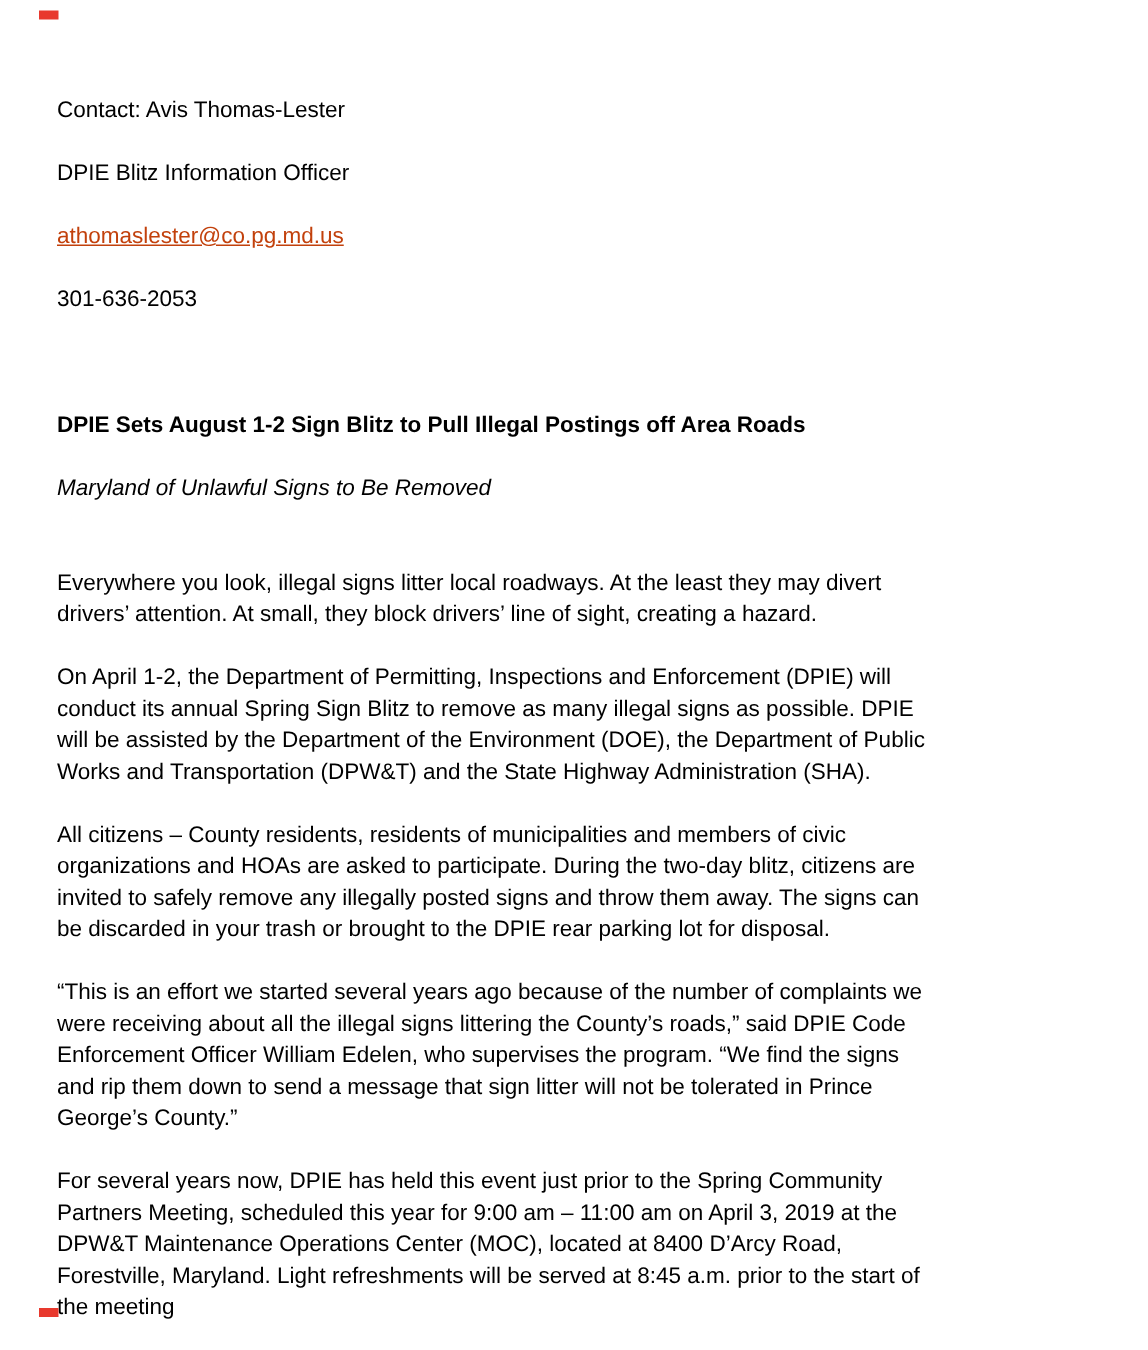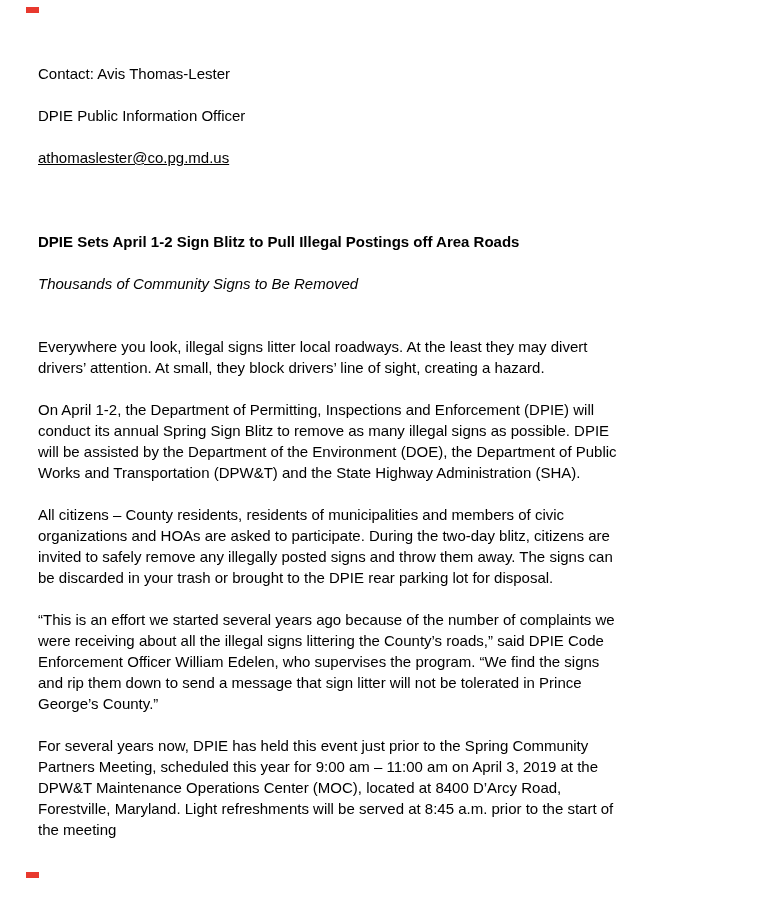--- a/index.html
+++ b/index.html
@@ -27,21 +27,21 @@
   .contact-line {
     white-space: normal;
   }
   .headline-title {
     font-weight: bold;
   }
   .headline-subtitle {
     font-style: italic;
   }
   a.email-link {
-    color: #000000;
+    color: #c2410c;
     margin-top: 27px;
   }
   .red-mark {
     position: absolute;
     width: 13px;
     height: 6px;
     background: #e8392e;
     left: 26px;
   }
   .red-mark-top { top: 7px; }
@@ -50,27 +50,28 @@
 </head>
 <body>
 
 <div class="page">
 
   <div class="red-mark red-mark-top"></div>
   <div class="red-mark red-mark-bottom"></div>
 
   <div class="block">
     <div class="contact-line">Contact: Avis Thomas-Lester</div>
-    <div class="contact-line">DPIE Public Information Officer</div>
+    <div class="contact-line">DPIE Blitz Information Officer</div>
     <div class="contact-line"><a href="#" class="email-link">athomaslester@co.pg.md.us</a></div>
+    <div class="contact-line">301-636-2053</div>
   </div>
 
   <div class="block">
-    <div class="headline-title">DPIE Sets April 1-2 Sign Blitz to Pull Illegal Postings off Area Roads</div>
-    <div class="headline-subtitle">Thousands of Community Signs to Be Removed</div>
+    <div class="headline-title">DPIE Sets August 1-2 Sign Blitz to Pull Illegal Postings off Area Roads</div>
+    <div class="headline-subtitle">Maryland of Unlawful Signs to Be Removed</div>
   </div>
 
   <p class="block">Everywhere you look, illegal signs litter local roadways. At the least they may divert
 drivers’ attention. At small, they block drivers’ line of sight, creating a hazard.</p>
   <p class="block">On April 1-2, the Department of Permitting, Inspections and Enforcement (DPIE) will
 conduct its annual Spring Sign Blitz to remove as many illegal signs as possible. DPIE
 will be assisted by the Department of the Environment (DOE), the Department of Public
 Works and Transportation (DPW&amp;T) and the State Highway Administration (SHA).</p>
   <p class="block">All citizens – County residents, residents of municipalities and members of civic
 organizations and HOAs are asked to participate. During the two-day blitz, citizens are

